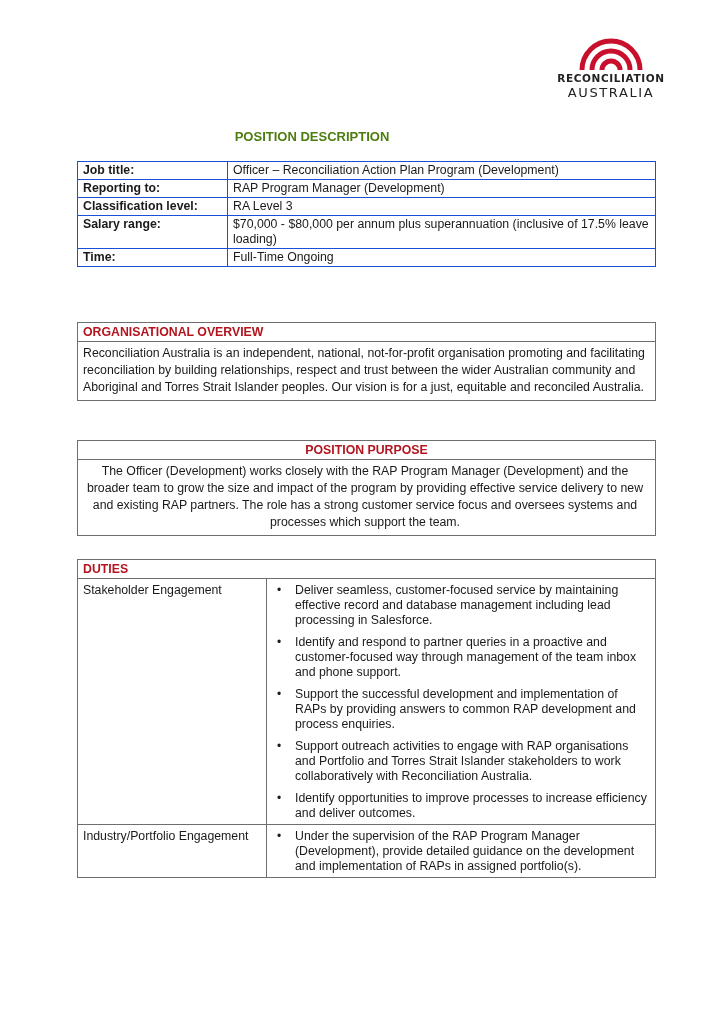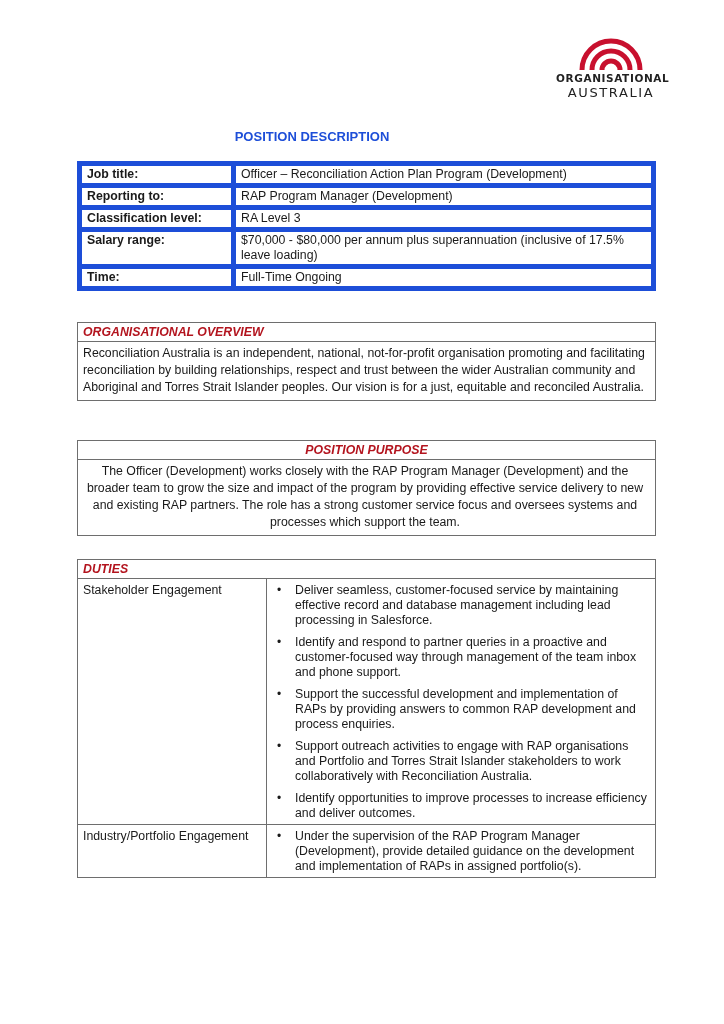--- a/index.html
+++ b/index.html
@@ -3,29 +3,29 @@
 <meta charset="utf-8">
 <style>
   html, body { margin: 0; padding: 0; background: #ffffff; }
   body { width: 724px; height: 1024px; position: relative; overflow: hidden;
          font-family: "Liberation Sans", sans-serif; color: #1a1a1a; }
   .logo { position: absolute; left: 556px; top: 32px; width: 110px; height: 70px; text-align: center; }
   .logo svg { display: block; margin: 0 auto; }
   .logo .brand { font-family: "DejaVu Sans", sans-serif; font-weight: bold; font-size: 10.5px; letter-spacing: 0.6px; color: #222; margin-top: 2px; }
   .logo .brand-sub { font-family: "DejaVu Sans", sans-serif; font-size: 13px; letter-spacing: 1.6px; color: #222; margin-top: 1px; }
   .doc-title { position: absolute; left: 0; width: 624px; top: 129px; text-align: center;
-               color: #1d4ed8; font-weight: bold; font-size: 13px; }
+               color: #4d7c0f; font-weight: bold; font-size: 13px; }
   table { border-collapse: collapse; position: absolute; left: 77px; width: 579px; font-size: 12.3px; }
-  td { border: 5px solid #1d4ed8; vertical-align: top; line-height: 15px; }
+  td { border: 1px solid #1d4ed8; vertical-align: top; line-height: 15px; }
   .info { top: 161px; }
   .info td { padding: 1px 6px 1px 5px; }
   .info td.k { width: 138px; font-weight: bold; }
   .section { border: 1px solid #6e6e6e; }
   .section td { border: 1px solid #6e6e6e; }
-  .sec-head { color: #b3141e; font-weight: bold; font-size: 12.3px; padding: 2px 5px 1px 5px !important; font-style: italic; }
+  .sec-head { color: #b3141e; font-weight: bold; font-size: 12.3px; padding: 2px 5px 1px 5px !important; }
   .sec-body { padding: 3px 8px 4px 5px !important; line-height: 17px; }
   .ov { top: 322px; }
   .pp { top: 440px; text-align: center; }
   .du { top: 559px; }
   .du td.cat { width: 178px; padding: 4px 5px; }
   .du td.items { padding: 4px 8px 3px 10px; }
   .du ul { list-style: none; margin: 0; padding: 0; }
   .du li { position: relative; padding-left: 18px; margin-bottom: 7px; line-height: 15px; }
   .du li:last-child { margin-bottom: 0; }
   .du li .bullet { position: absolute; left: 0; top: 0; font-size: 12px; }
@@ -34,21 +34,21 @@
 <body>
 
 <div class="logo">
   <svg width="66" height="38" viewBox="0 0 66 38">
     <g fill="none" stroke="#c8102e" stroke-width="5">
       <path d="M4 38 A29 29 0 0 1 62 38"></path>
       <path d="M14 38 A19 19 0 0 1 52 38"></path>
       <path d="M24 38 A9 9 0 0 1 42 38"></path>
     </g>
   </svg>
-  <div class="brand">ORGANISATIONAL</div>
+  <div class="brand">RECONCILIATION</div>
   <div class="brand-sub">AUSTRALIA</div>
 </div>
 
 <div class="doc-title">POSITION DESCRIPTION</div>
 
 <table class="info">
   <tbody>
       <tr>
     <td class="k">Job title:</td>
     <td>Officer – Reconciliation Action Plan Program (Development)</td>

